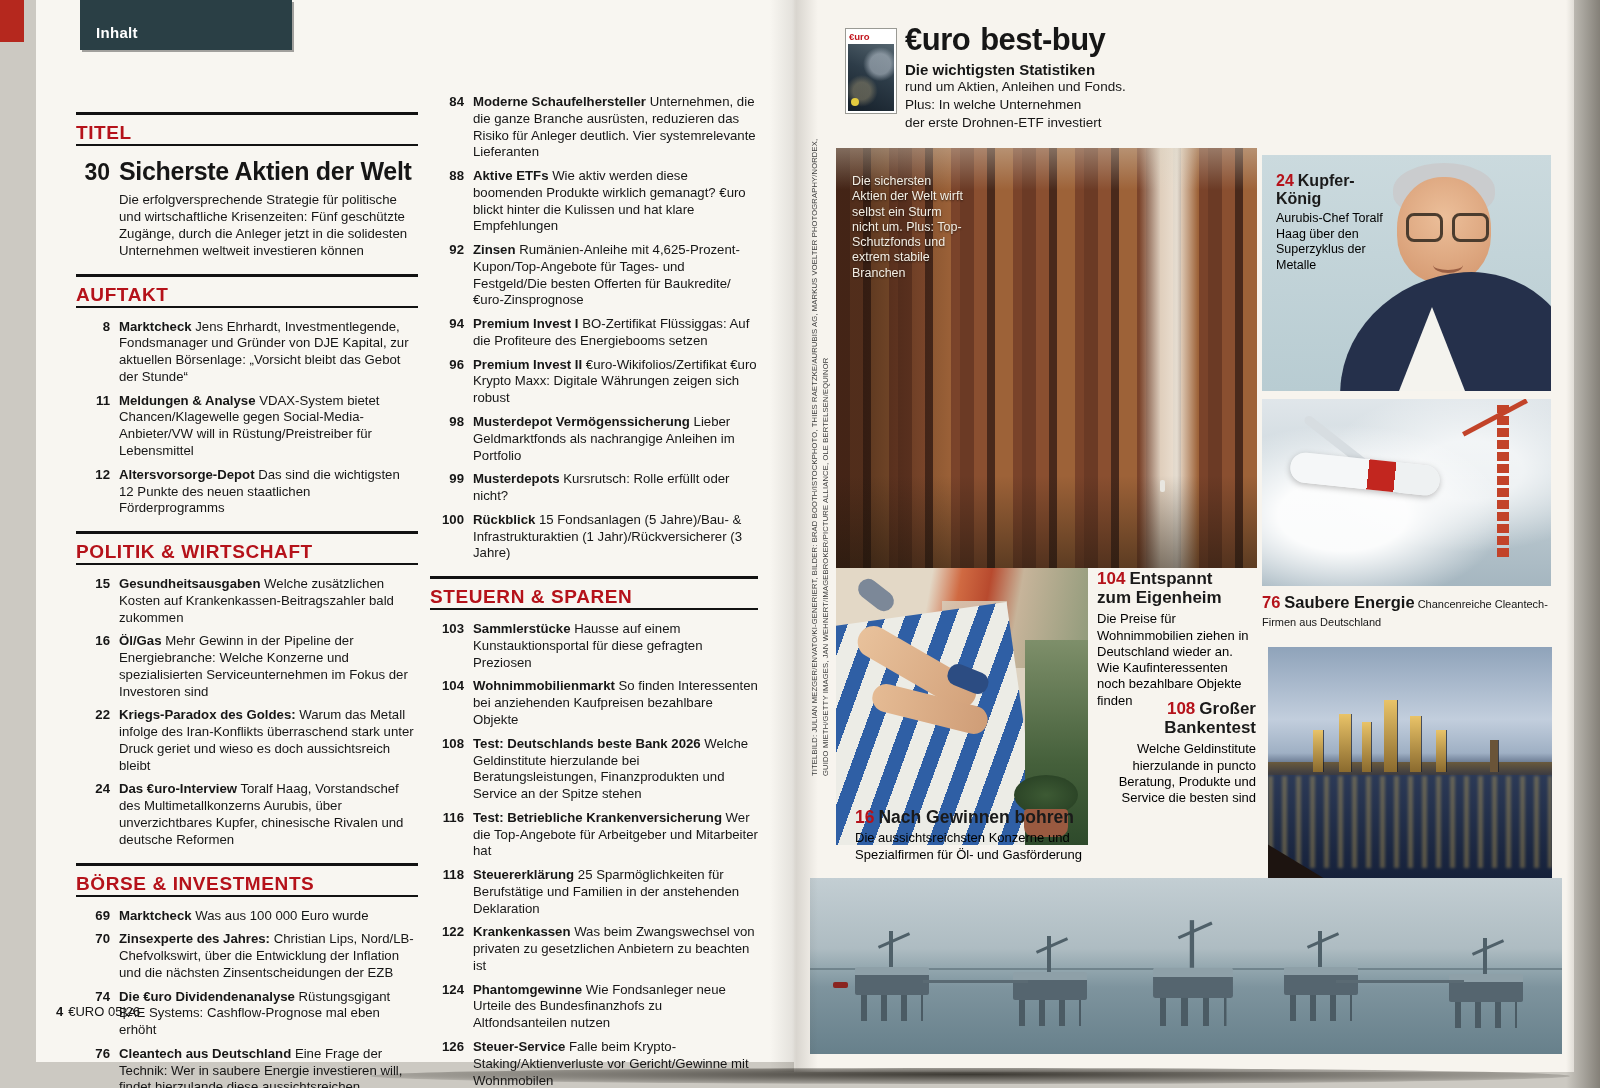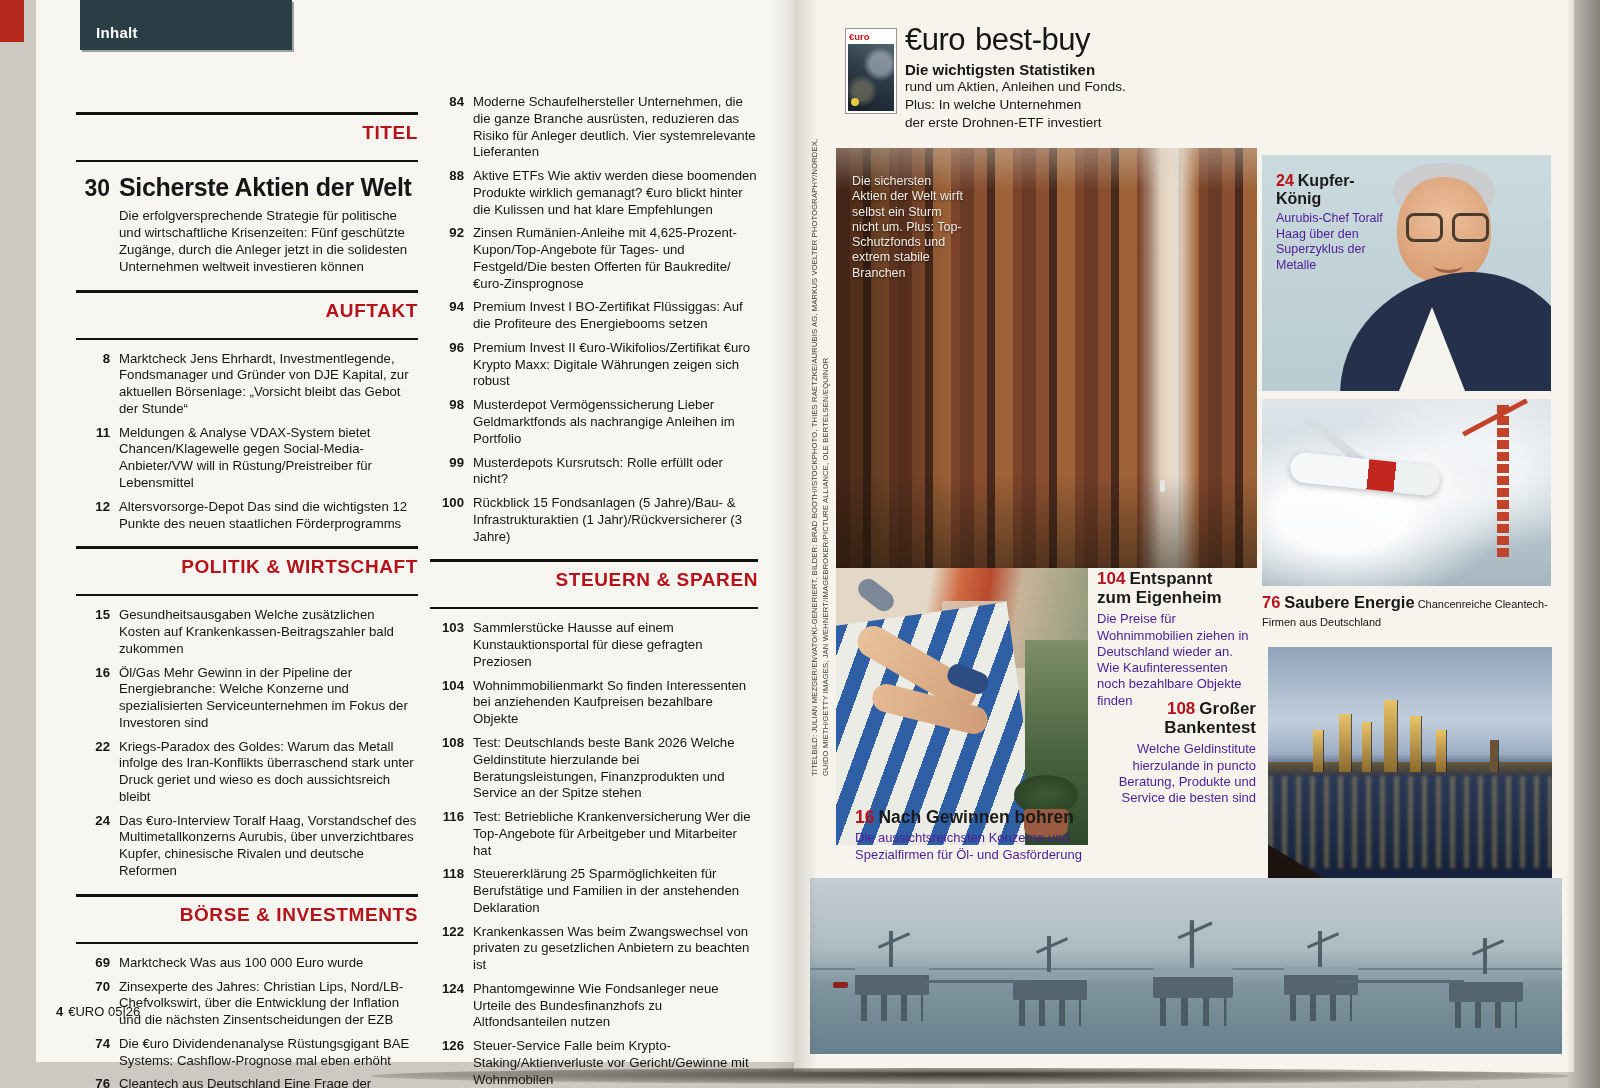--- a/index.html
+++ b/index.html
@@ -21,36 +21,36 @@
   .red-corner{position:absolute;left:0;top:0;width:24px;height:42px;background:#b5281e}
 
   
   .inhalt-box{position:absolute;left:44px;top:0;width:212px;height:50px;background:#2a3f45;box-shadow:2px 2px 0 rgba(0,0,0,.35)}
   .inhalt-box span{position:absolute;left:16px;bottom:9px;color:#fff;font-weight:bold;font-size:15px;letter-spacing:.3px}
 
   
   .colL{position:absolute;left:40px;top:112px;width:342px}
   .colM{position:absolute;left:394px;top:94px;width:328px}
   .sec-head{border-top:3px solid #121212;border-bottom:2px solid #121212;color:#b5121a;
-    font-weight:bold;text-align:right;font-size:19px;letter-spacing:.6px;padding:7px 0 16px;margin:14px 0 11px}
+    font-weight:bold;text-align:left;font-size:19px;letter-spacing:.6px;padding:7px 0 0;margin:14px 0 11px}
   .colL .sec-head:first-child{margin-top:0}
   .it{display:flex;margin-bottom:7px;font-size:13.2px;line-height:1.27}
   .it .n{flex:0 0 34px;text-align:right;margin-right:9px;font-weight:bold}
   .it .t{flex:1}
-  .it b{font-weight:normal}
+  .it b{font-weight:bold}
   .titel-row{display:flex;align-items:baseline}
   .titel-row .n{flex:0 0 34px;text-align:right;margin-right:9px;font-weight:bold;font-size:23px}
   .titel-row .title{font-size:25px;font-weight:bold;letter-spacing:-.3px}
   .dek{margin:5px 0 2px 43px;font-size:13.2px;line-height:1.3}
   .pfoot{position:absolute;left:20px;top:1004px;font-size:13px}
   .pfoot b{margin-right:5px}
 
   
   .mast{position:absolute;left:111px;top:22px}
-  .mast .row1{font-size:31px;font-weight:normal;letter-spacing:-.5px}
+  .mast .row1{font-size:31px;font-weight:bold;letter-spacing:-.5px}
   .mast .row1 .logo{margin-right:10px}
   .mast .bline{font-size:15px;font-weight:bold;margin-top:3px}
   .mast .l{font-size:13.5px;line-height:1.32}
   .cover{position:absolute;left:51px;top:28px;width:52px;height:86px;border:1px solid #9a9a94;background:#fff;box-sizing:border-box}
   .cover .mh{height:15px;color:#c2141c;font-weight:bold;font-size:9.5px;padding:2px 0 0 3px;box-sizing:border-box}
   .cover .ph{position:absolute;left:2px;right:2px;top:15px;bottom:2px;
     background:
       radial-gradient(circle at 70% 30%,rgba(190,200,210,.55) 0 18%,rgba(0,0,0,0) 30%),
       radial-gradient(circle at 30% 70%,rgba(150,140,110,.5) 0 15%,rgba(0,0,0,0) 28%),
       linear-gradient(205deg,#55656f 0%,#2d3c48 45%,#151f29 100%)}
@@ -76,21 +76,21 @@
   .portrait{left:468px;top:155px;width:289px;height:236px;background:linear-gradient(180deg,#cbdade 0%,#b8ccd2 100%)}
   .por-hair{position:absolute;right:56px;top:8px;width:102px;height:54px;background:#caccce;border-radius:50% 50% 42% 42%}
   .por-head{position:absolute;right:60px;top:22px;width:94px;height:106px;background:radial-gradient(circle at 50% 38%,#ecbf9a,#d89e76 78%);border-radius:48% 48% 45% 45%}
   .por-suit{position:absolute;right:-26px;bottom:-32px;width:240px;height:150px;background:#25304b;border-radius:55% 45% 0 0/80% 70% 0 0;transform:rotate(-4deg)}
   .por-shirt{position:absolute;right:86px;bottom:0;width:66px;height:84px;background:#f4f3ee;clip-path:polygon(50% 0,100% 100%,0 100%)}
   .por-glasses{position:absolute;right:62px;top:58px;display:flex;gap:9px}
   .por-glasses i{display:block;width:31px;height:23px;border:3px solid #4b3c2e;border-radius:8px}
   .por-smile{position:absolute;right:88px;top:102px;width:30px;height:13px;border-bottom:3px solid #9a5f44;border-radius:50%}
   .por-cap{position:absolute;left:482px;top:172px;width:114px}
   .cap-title{font-weight:bold;font-size:16px;line-height:1.1;color:#1a1a1a}
-  .cap-body{font-size:12.5px;line-height:1.25;margin-top:4px;color:#4c1d95}
+  .cap-body{font-size:12.5px;line-height:1.25;margin-top:4px;color:#000000}
   .rn{color:#b5121a;font-weight:bold;margin-right:4px}
 
   .turbine{left:468px;top:399px;width:289px;height:187px;
     background:
       radial-gradient(ellipse at 28% 62%,rgba(255,255,255,.95) 0 22%,rgba(255,255,255,0) 55%),
       radial-gradient(ellipse at 72% 38%,rgba(255,255,255,.7) 0 18%,rgba(255,255,255,0) 50%),
       linear-gradient(180deg,#e0e6ea 0%,#ccd7dd 40%,#b3c2ca 75%,#a5b6c0 100%)}
   .nac{position:absolute;left:28px;top:60px;width:150px;height:30px;border-radius:15px;transform:rotate(6deg);
     background:linear-gradient(90deg,#f5f7f8 0 52%,#c2261f 52% 70%,#eef1f2 70% 100%);box-shadow:0 2px 6px rgba(0,0,0,.25)}
   .blade{position:absolute;left:18px;top:88px;width:120px;height:9px;background:#d7dde1;border-radius:5px;transform:rotate(38deg);transform-origin:right center}

